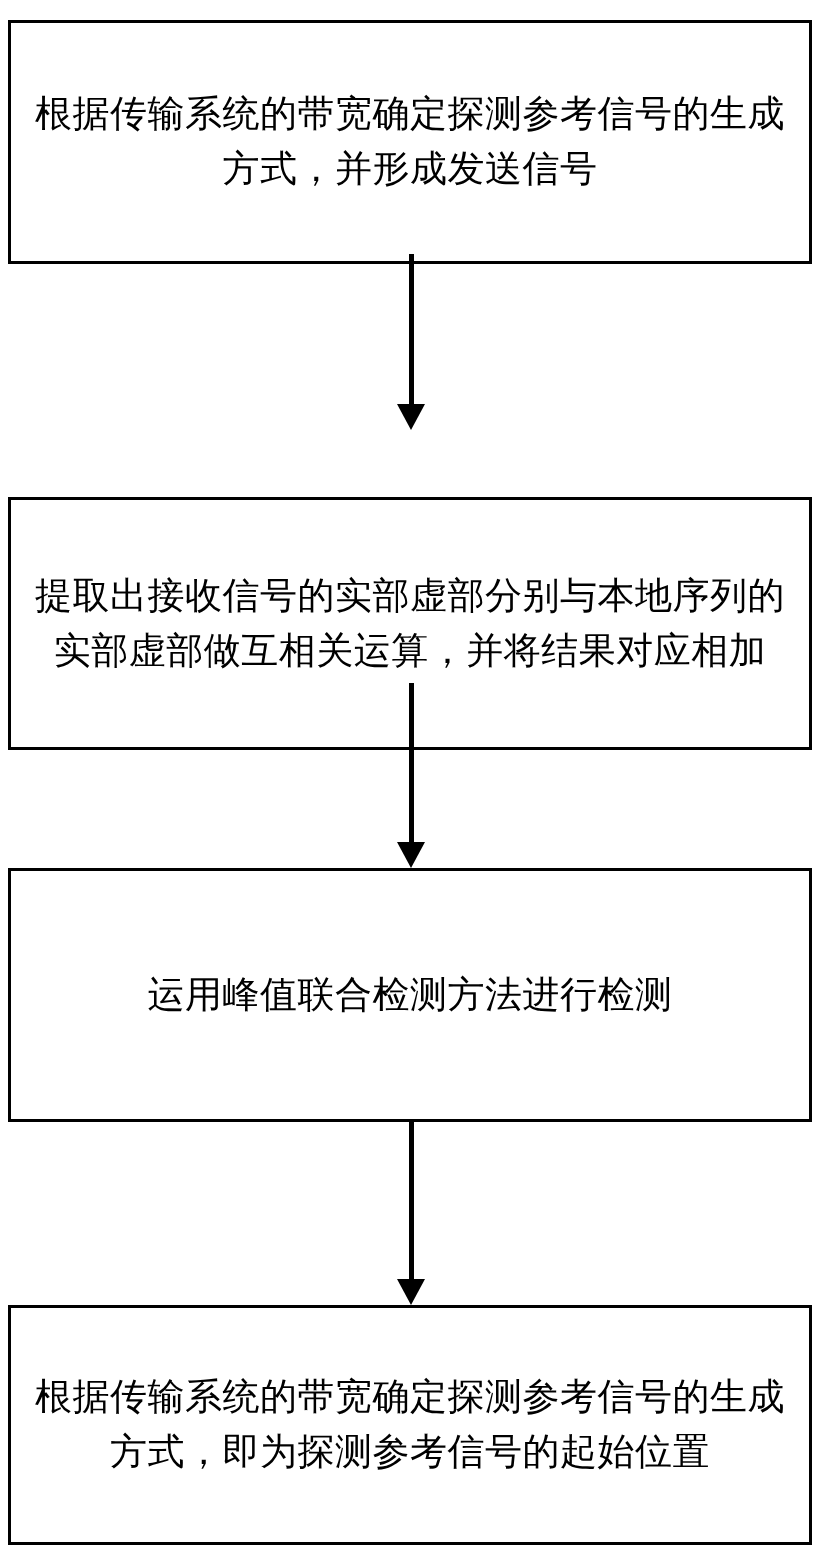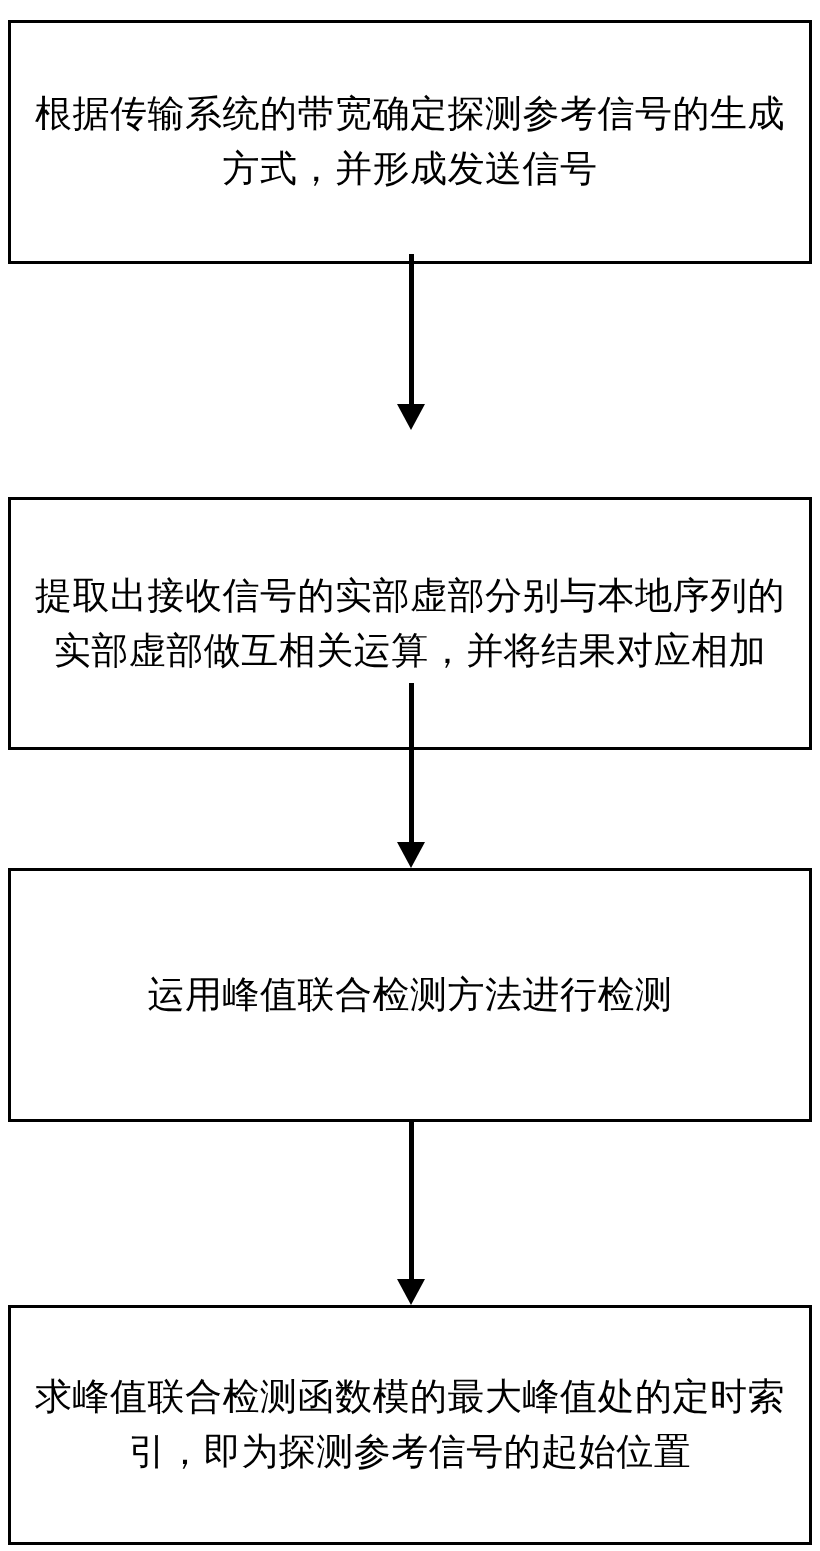--- a/index.html
+++ b/index.html
@@ -143,16 +143,16 @@
   <div class="node" id="node-3">
     <span class="node-text">运用峰值联合检测方法进行检测</span>
   </div>
 
   <div class="connector" id="arrow-3">
     <div class="line"></div>
     <div class="head"></div>
   </div>
 
   <div class="node" id="node-4">
-    <span class="node-text">求峰值联合检测函数模的最大峰值处的定时索引，即为探测参考信号的起始位置</span>
+    <span class="node-text">根据传输系统的带宽确定探测参考信号的生成方式，即为探测参考信号的起始位置</span>
   </div>
 
 </div>
 
 </body></html>

